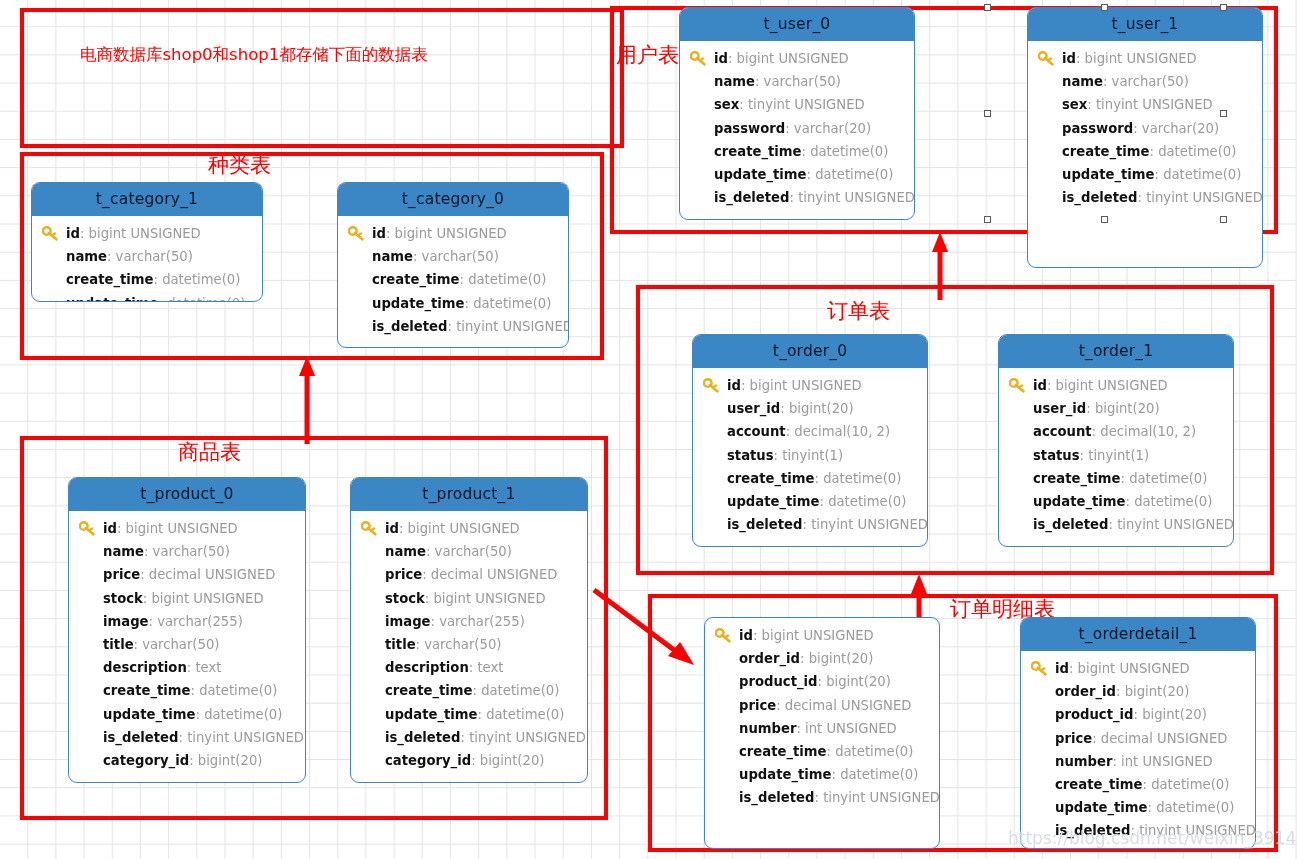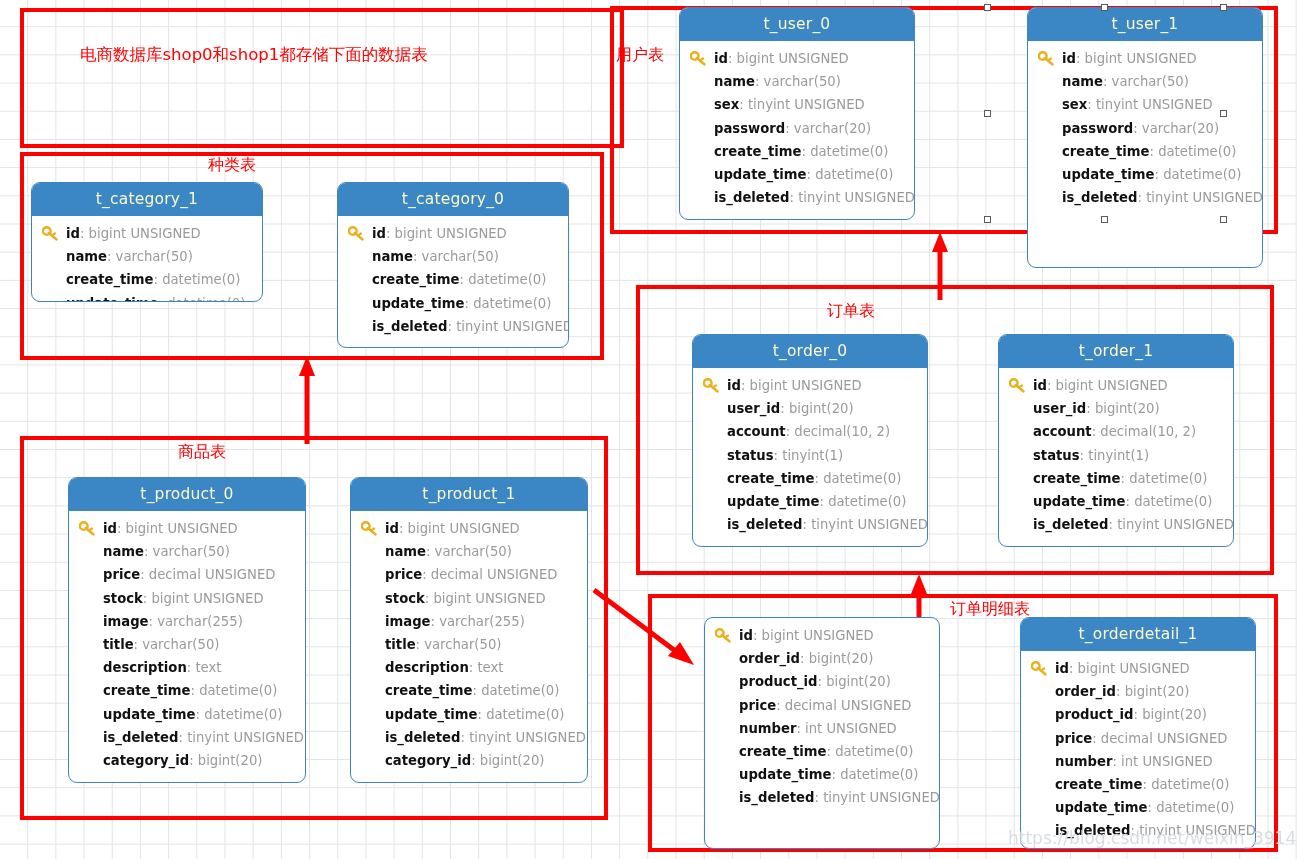--- a/index.html
+++ b/index.html
@@ -22,21 +22,21 @@
   
   .group{
     position:absolute;
     border:4px solid #ff0000;
     box-sizing:border-box;
     background:transparent;
   }
   .group-label{
     position:absolute;
     color:#ff0000;
-    font-size:16px;
+    font-size:21px;
     line-height:16px;
     white-space:nowrap;
     font-family:"DejaVu Sans","Liberation Sans",sans-serif;
   }
   .note{
     position:absolute;
     color:#ff0000;
     font-size:16.5px;
     white-space:nowrap;
     font-family:"DejaVu Sans","Liberation Sans",sans-serif;
@@ -46,21 +46,21 @@
   .ent{
     position:absolute;
     box-sizing:border-box;
     border:1.6px solid #3f85c6;
     border-radius:9px;
     background:#ffffff;
     overflow:hidden;
   }
   .ent-hd{
     background:#3b86c4;
-    color:#fef9c3;
+    color:#0f172a;
     text-align:center;
     font-size:15.5px;
     padding:7px 4px 8px;
     letter-spacing:.2px;
     font-family:"DejaVu Sans","Liberation Sans",sans-serif;
   }
   .ent-bd{padding:6px 0 8px 0;}
   .fld{
     position:relative;
     padding:0 8px 0 34px;

